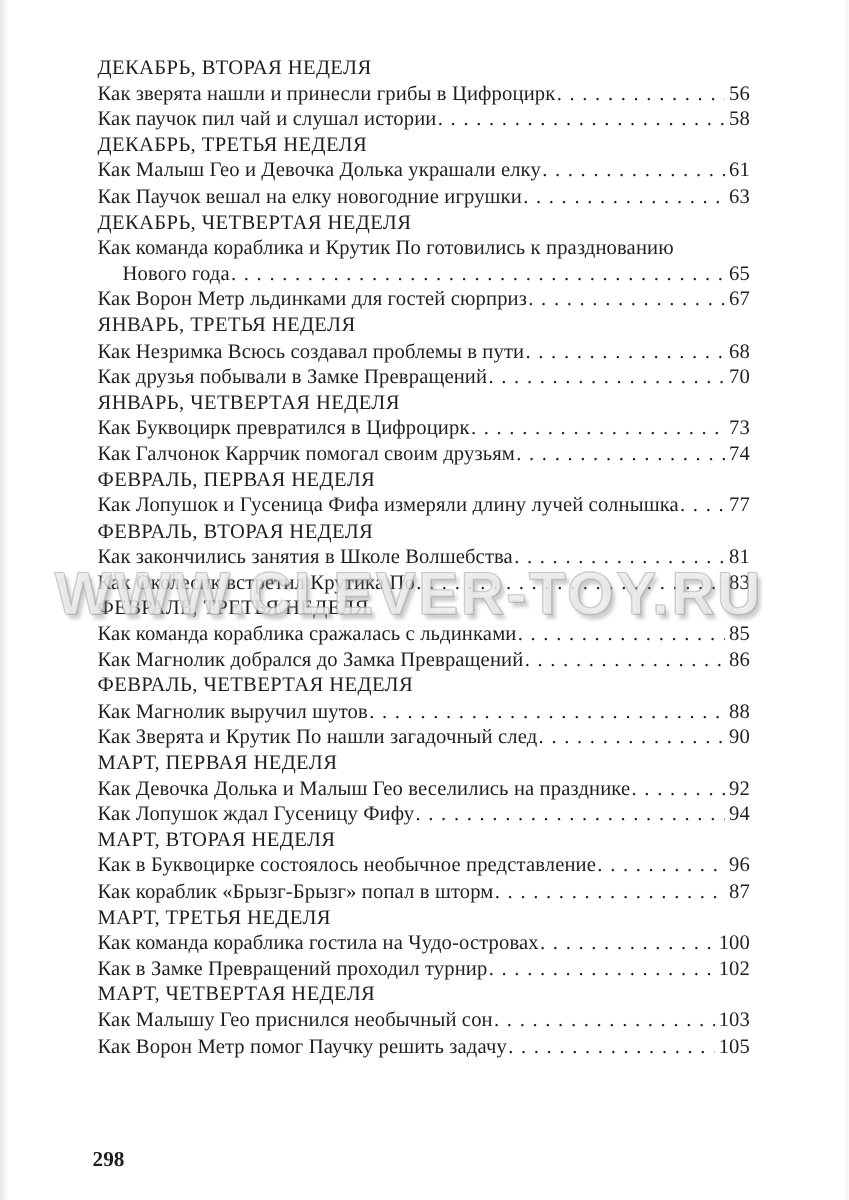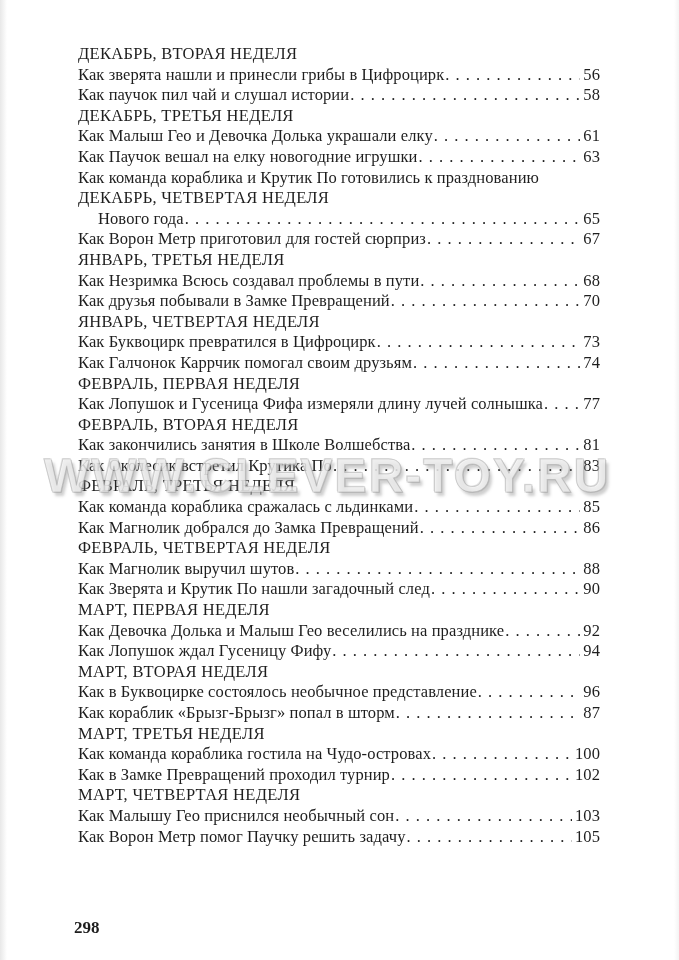--- a/index.html
+++ b/index.html
@@ -110,33 +110,33 @@
       <div class="line entry">
         <span class="title">Как Малыш Гео и Девочка Долька украшали елку</span>
         <span class="dots"></span>
         <span class="pagenum">61</span>
       </div>
       <div class="line entry">
         <span class="title">Как Паучок вешал на елку новогодние игрушки</span>
         <span class="dots"></span>
         <span class="pagenum">63</span>
       </div>
+      <div class="line heading">
+        <span class="title">ДЕКАБРЬ, ЧЕТВЕРТАЯ НЕДЕЛЯ</span>
+      </div>
       <div class="line entry-start">
         <span class="title">Как команда кораблика и Крутик По готовились к празднованию</span>
       </div>
-      <div class="line heading">
-        <span class="title">ДЕКАБРЬ, ЧЕТВЕРТАЯ НЕДЕЛЯ</span>
-      </div>
       <div class="line entry-cont">
         <span class="title">Нового года</span>
         <span class="dots"></span>
         <span class="pagenum">65</span>
       </div>
       <div class="line entry">
-        <span class="title">Как Ворон Метр приготовил для гостей сюрприз</span>
+        <span class="title">Как Ворон Метр льдинками для гостей сюрприз</span>
         <span class="dots"></span>
         <span class="pagenum">67</span>
       </div>
       <div class="line heading">
         <span class="title">ЯНВАРЬ, ТРЕТЬЯ НЕДЕЛЯ</span>
       </div>
       <div class="line entry">
         <span class="title">Как Незримка Всюсь создавал проблемы в пути</span>
         <span class="dots"></span>
         <span class="pagenum">68</span>

